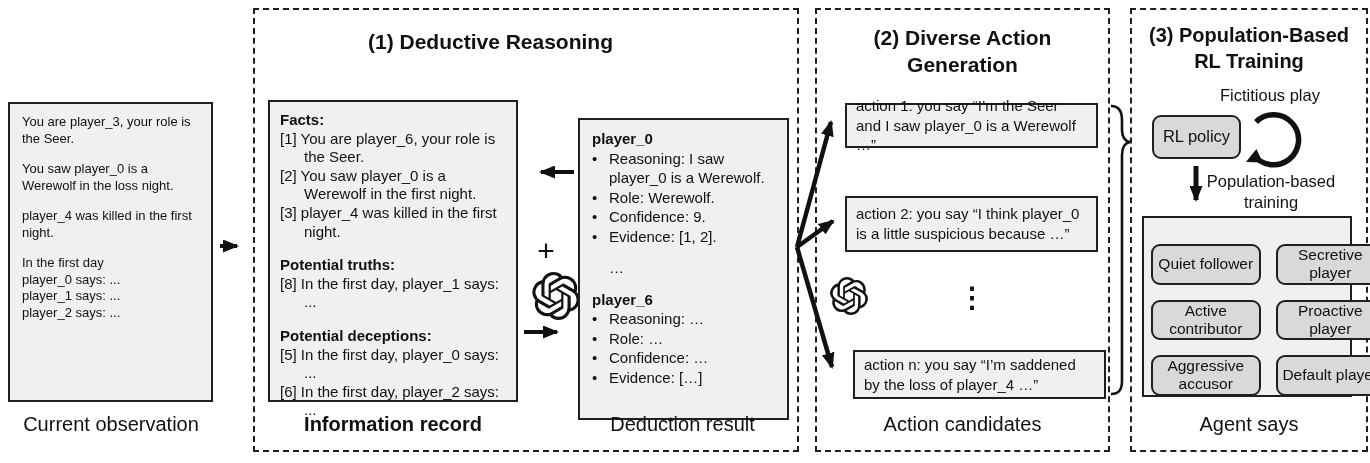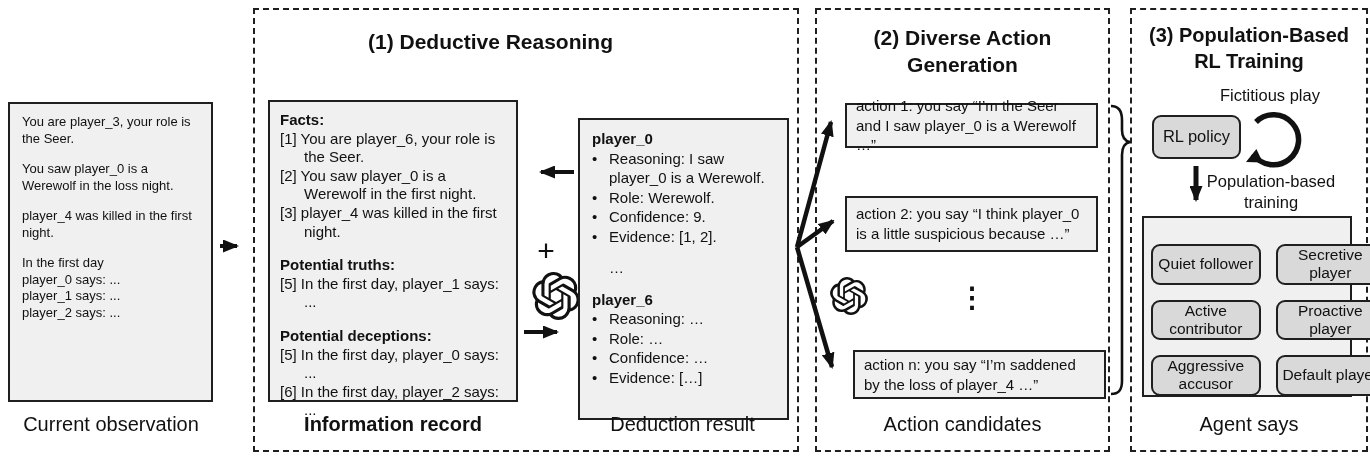--- a/index.html
+++ b/index.html
@@ -60,21 +60,21 @@
   <div class="dashed" style="left:253px;top:8px;width:546px;height:444px;"></div>
   <div class="sec-title" style="left:253px;top:28px;width:475px;">(1) Deductive Reasoning</div>
 
   <div class="panel ir">
     <div class="ir-h">Facts:</div>
     <div class="ir-item">[1] You are player_6, your role is the Seer.</div>
     <div class="ir-item">[2] You saw player_0 is a Werewolf in the first night.</div>
     <div class="ir-item">[3] player_4 was killed in the first night.</div>
     <div class="gap"></div>
     <div class="ir-h">Potential truths:</div>
-    <div class="ir-item">[5] In the first day, player_1 says: ...</div>
+    <div class="ir-item">[8] In the first day, player_1 says: ...</div>
     <div class="gap"></div>
     <div class="ir-h">Potential deceptions:</div>
     <div class="ir-item">[5] In the first day, player_0 says: ...</div>
     <div class="ir-item">[6] In the first day, player_2 says: ...</div>
   </div>
   <div class="caption" style="left:268px;top:413px;width:250px;font-weight:bold;">Information record</div>
 
   <div class="plus">+</div>
 
   <svg class="gpt" style="left:532px;top:272px;" width="48" height="48" viewBox="0 0 24 24">

